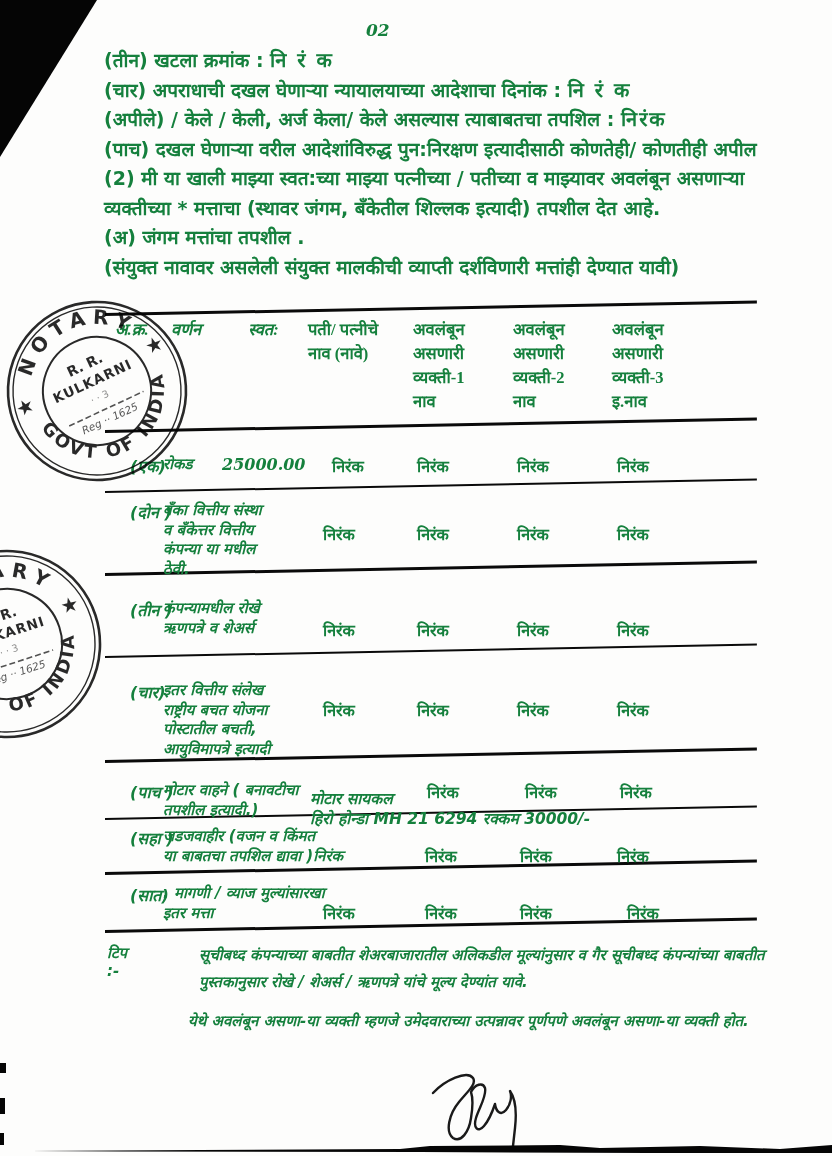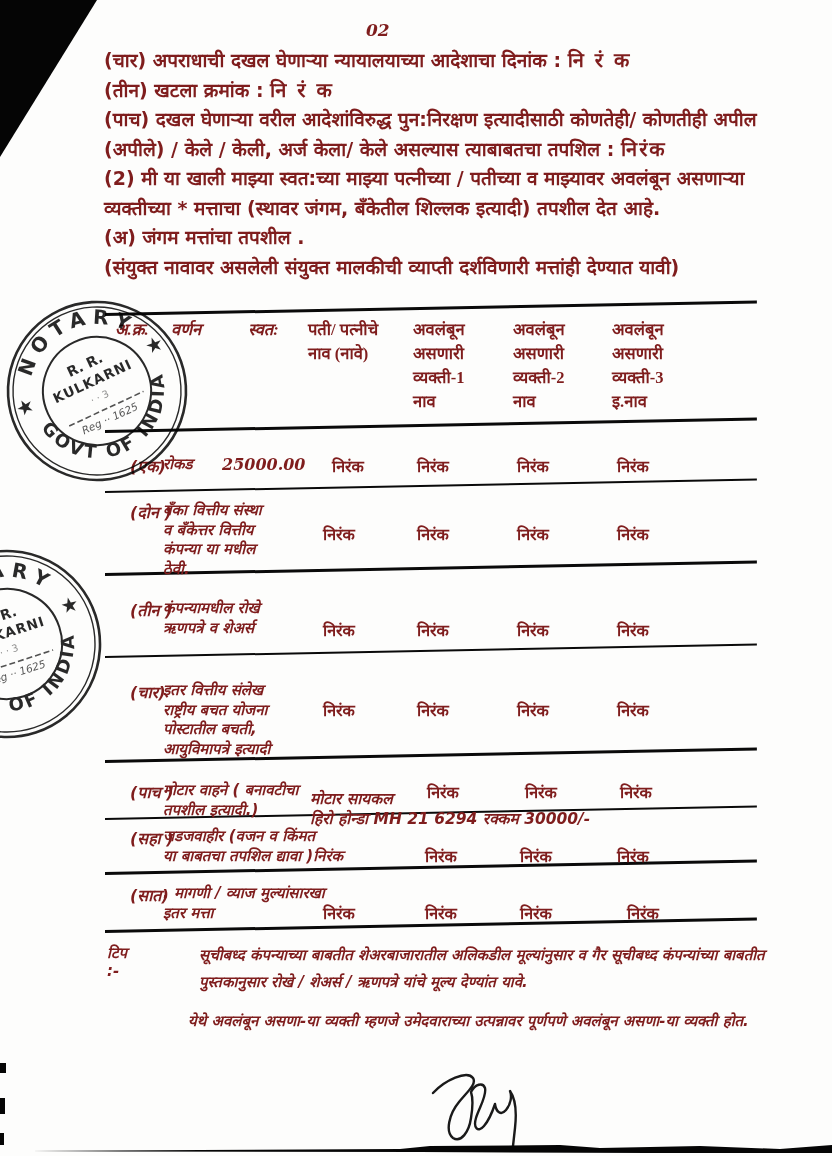--- a/index.html
+++ b/index.html
@@ -1,19 +1,19 @@
 <!DOCTYPE html>
 <html><head>
 <meta charset="utf-8">
 <style>
   html,body{margin:0;padding:0;background:#e8e8e8;}
   .page{
     position:relative;width:832px;height:1156px;margin:0 auto;
     background:#fdfdfc;overflow:hidden;
-    font-family:"DejaVu Sans",sans-serif;color:#7f1d1d;
+    font-family:"DejaVu Sans",sans-serif;color:#15803d;
   }
   
   .corner-tri{position:absolute;left:0;top:0;width:97px;height:157px;background:#050505;
     -webkit-clip-path:polygon(0 0,100% 0,0 100%);clip-path:polygon(0 0,100% 0,0 100%);}
   .edge-nub{position:absolute;left:0;background:#050505;}
   .bottom-strip{position:absolute;left:0;top:1142px;}
   
   .pagenum{position:absolute;left:366px;top:20px;font-family:"DejaVu Serif",serif;
     font-style:italic;font-weight:bold;font-size:17px;}
   
@@ -56,24 +56,24 @@
 <div class="page">
 
   <div class="corner-tri"></div>
   <div class="edge-nub" style="top:1063px;width:6px;height:10px;"></div>
   <div class="edge-nub" style="top:1098px;width:5px;height:16px;"></div>
   <div class="edge-nub" style="top:1133px;width:4px;height:12px;"></div>
 
   <div class="pagenum">02</div>
 
   <div class="intro">
+    <div><span>(तीन) खटला क्रमांक : </span><span class="val">नि रं क</span></div>
     <div><span>(चार) अपराधाची दखल घेणाऱ्या न्यायालयाच्या आदेशाचा दिनांक : </span><span class="val">नि रं क</span></div>
-    <div><span>(तीन) खटला क्रमांक : </span><span class="val">नि रं क</span></div>
+    <div><span>(अपीले) / केले / केली, अर्ज केला/ केले असल्यास त्याबाबतचा तपशिल : </span><span class="val">निरंक</span></div>
     <div><span>(पाच) दखल घेणाऱ्या वरील आदेशांविरुद्ध पुन:निरक्षण इत्यादीसाठी कोणतेही/ कोणतीही अपील</span><span class="val"></span></div>
-    <div><span>(अपीले) / केले / केली, अर्ज केला/ केले असल्यास त्याबाबतचा तपशिल : </span><span class="val">निरंक</span></div>
     <div><span>(2) मी या खाली माझ्या स्वत:च्या माझ्या पत्नीच्या / पतीच्या व माझ्यावर अवलंबून असणाऱ्या</span><span class="val"></span></div>
     <div><span>व्यक्तीच्या * मत्ताचा (स्थावर जंगम, बँकेतील शिल्लक इत्यादी) तपशील देत आहे.</span><span class="val"></span></div>
     <div><span>(अ) जंगम मत्तांचा तपशील .</span><span class="val"></span></div>
     <div><span>(संयुक्त नावावर असलेली संयुक्त मालकीची व्याप्ती दर्शविणारी मत्तांही देण्यात यावी)</span><span class="val"></span></div>
   </div>
 
   <div class="rule" style="top:313px;"></div>
   <div class="rule" style="top:430px;"></div>
   <div class="rule" style="top:491px;border-top-width:2px;"></div>
   <div class="rule" style="top:573px;"></div>

